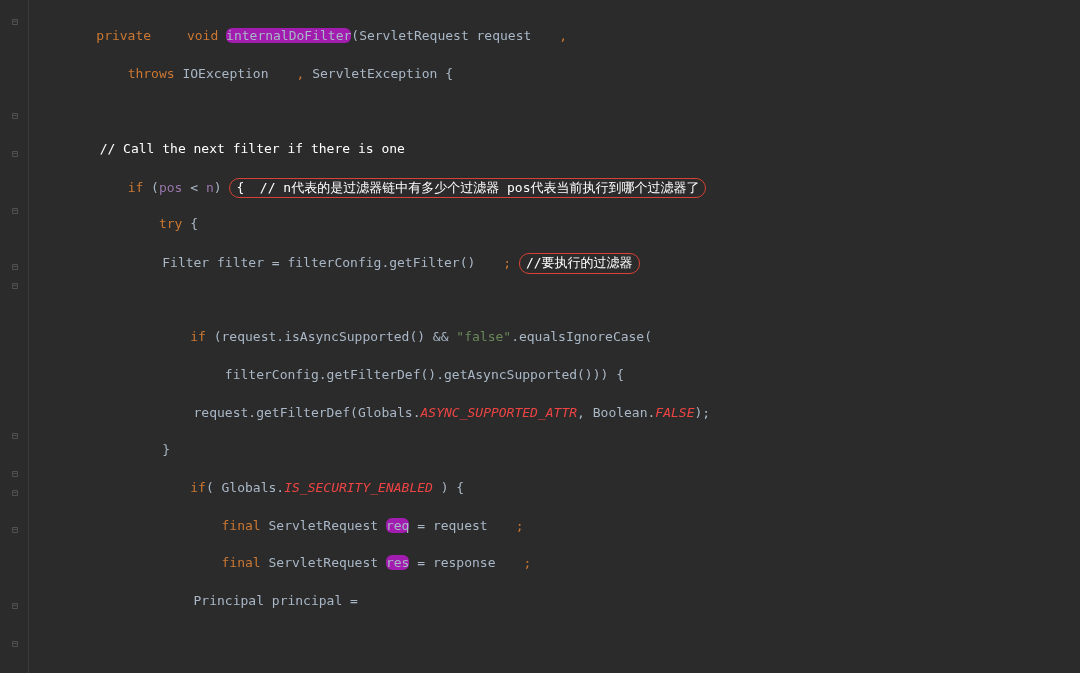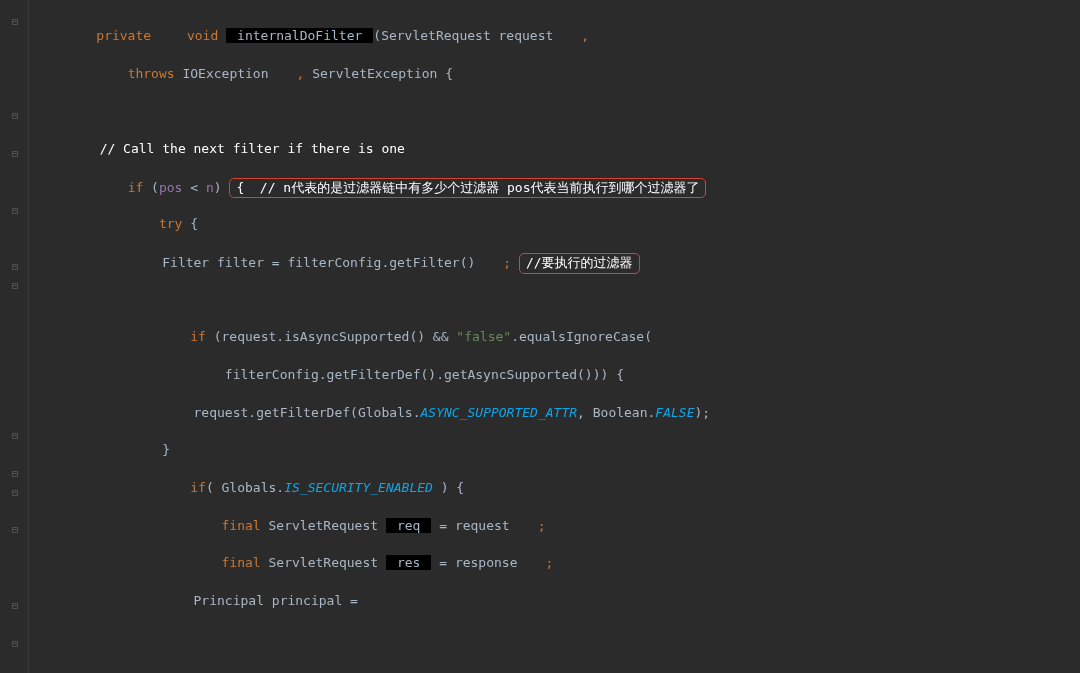--- a/index.html
+++ b/index.html
@@ -40,29 +40,30 @@
   }
   .line {
     height: 18.85px;
     position: relative;
   }
   
   .kw   { color: #cc7832; margin-left: 28px; }
   .str  { color: #6a8759; }
   .cmt  { color: #ffffff; }
   .mfield { color: #9876aa; }
-  .istatic { color: #0ea5e9; font-style: italic; }
+  .istatic { color: #ef4444; font-style: italic; }
   .mhl {
-    background: #000000;
-    padding: 0 11px;
+    background: #a21caf;
+    padding: 0 0;
+    border-radius: 6px;
   }
   .redbox {
     border: 1px solid #d64234;
     padding: 0px 6px;
-    border-radius: 5px;
+    border-radius: 10px;
     display: inline-block;
   }
 </style>
 </head>
 <body>
 
 <div class="editor">
   <div class="gutter">
 
     <span class="fold-marker" style="top:15px">⊟</span>

